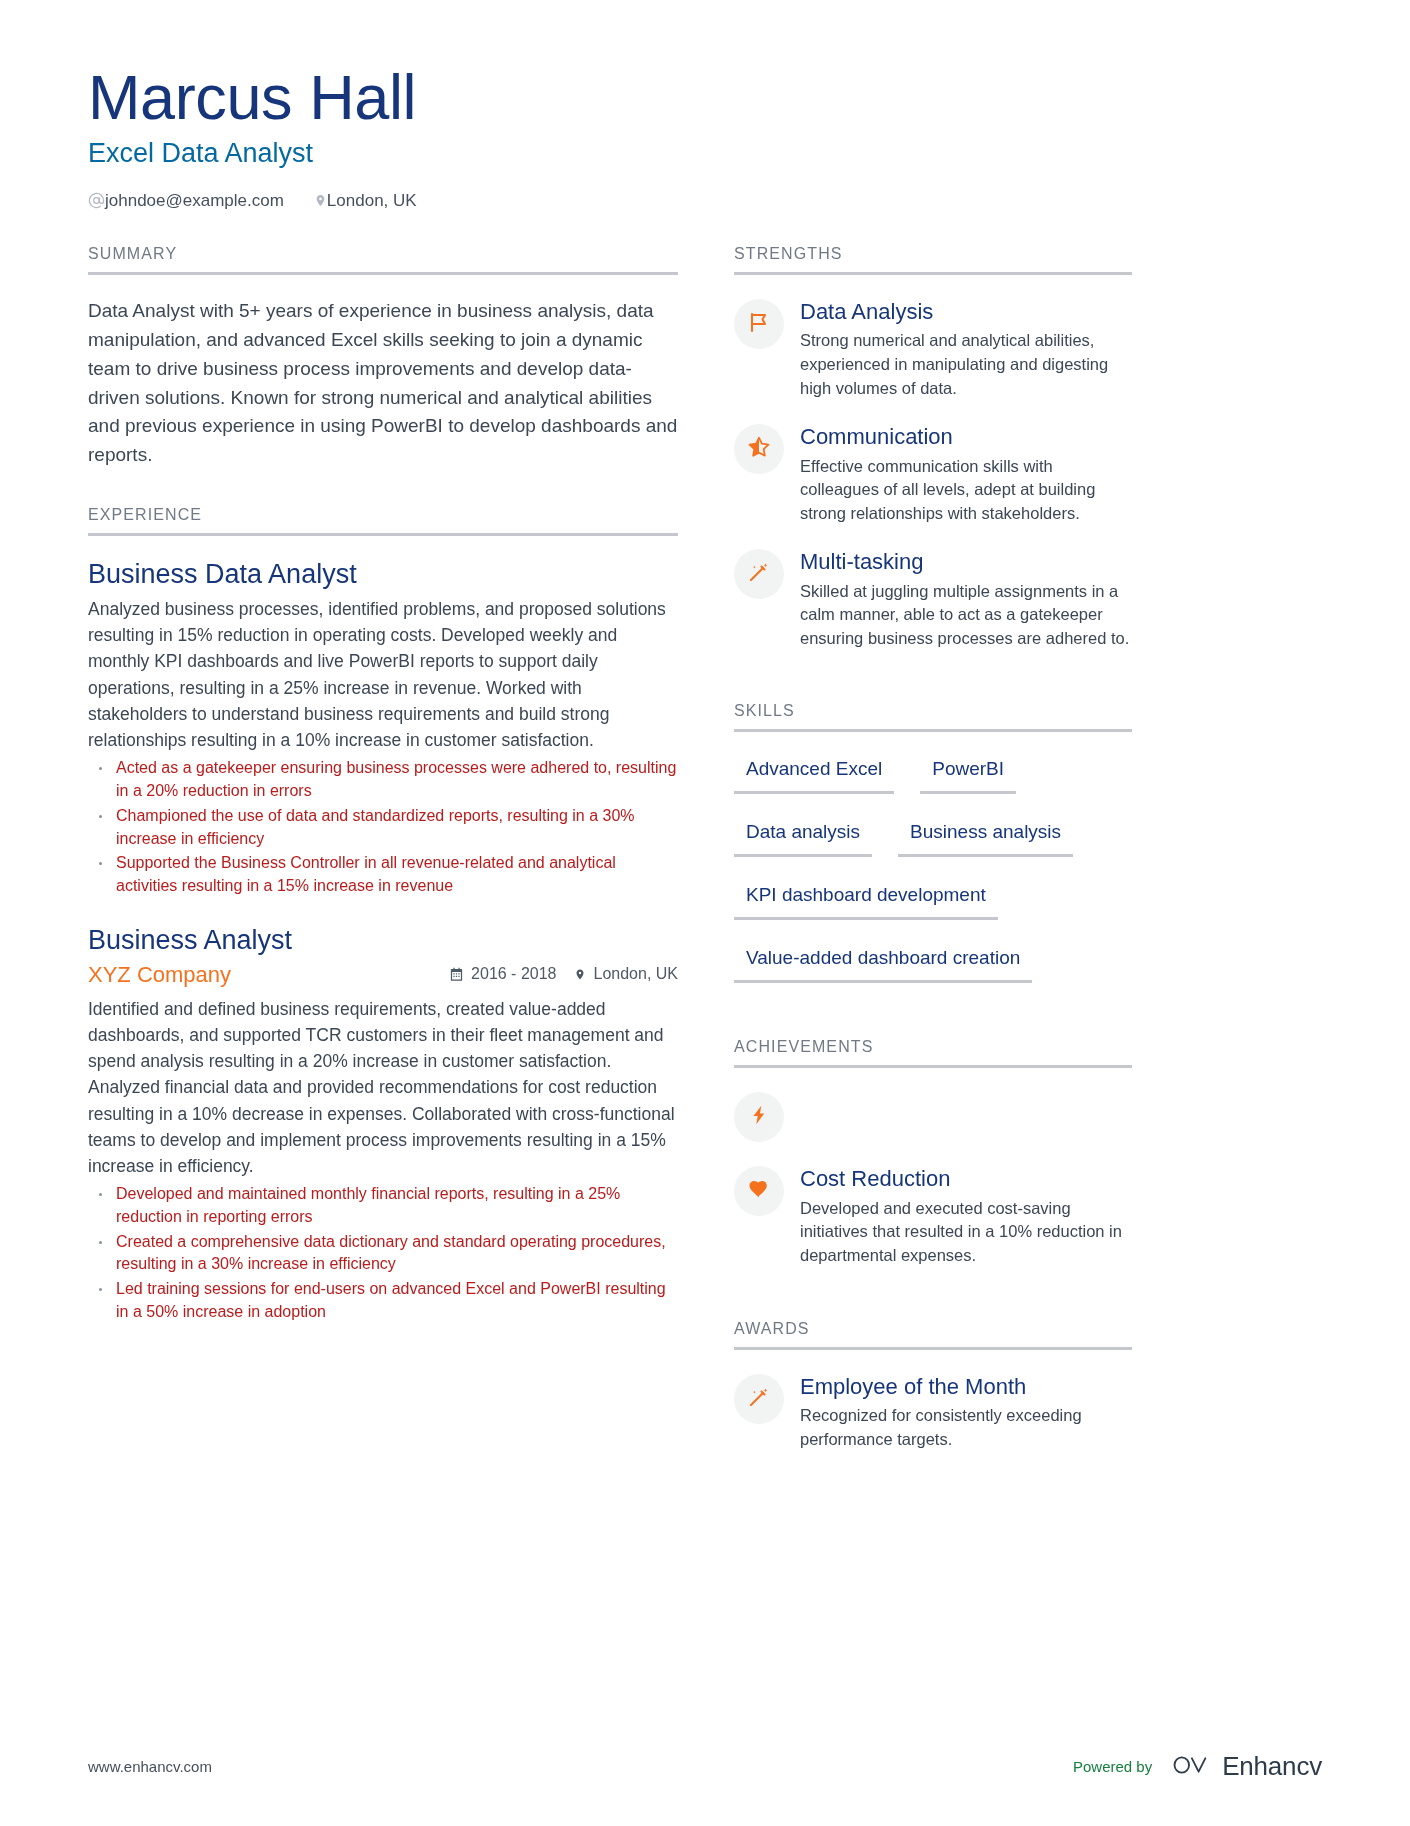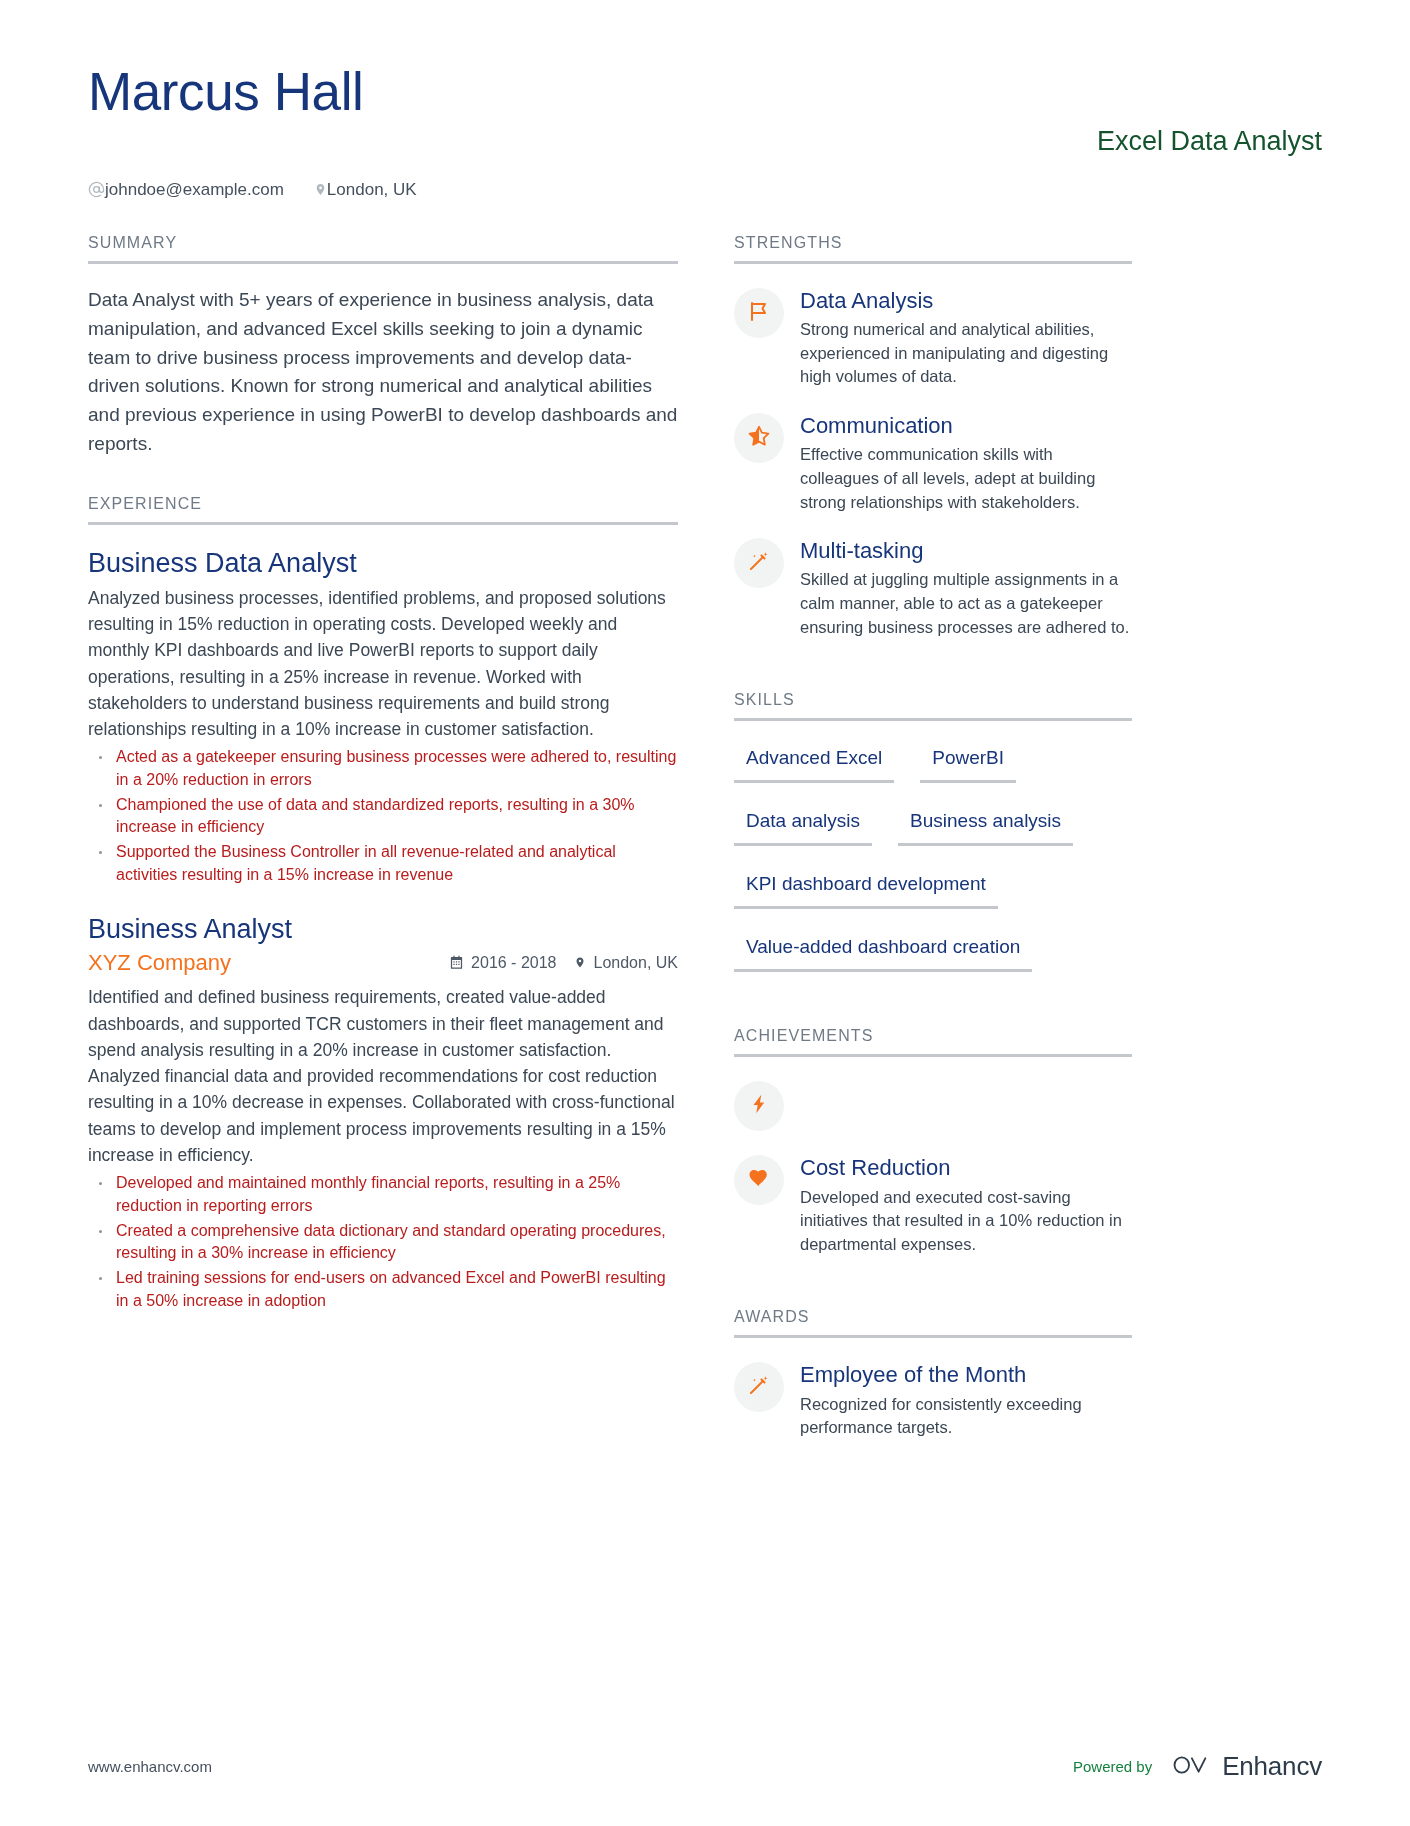--- a/index.html
+++ b/index.html
@@ -20,34 +20,33 @@
     width: 1410px;
     min-height: 1826px;
     background: #ffffff;
     padding: 62px 88px 0 88px;
   }
 
   
   .header { margin-bottom: 34px; }
 
   .full-name {
-    font-size: 53px;
+    font-size: 63px;
     line-height: 1.12;
     font-weight: 400;
     color: #17357a;
     letter-spacing: -0.4px;
   }
 
   .job-title {
     font-size: 27px;
     line-height: 1.2;
-    color: #14532d;
+    color: #0369a1;
     margin-top: 4px;
     font-weight: 400;
-    text-align: right;
   }
 
   .contact-row {
     display: flex;
     align-items: center;
     gap: 30px;
     margin-top: 22px;
   }
 
   .contact-item {

